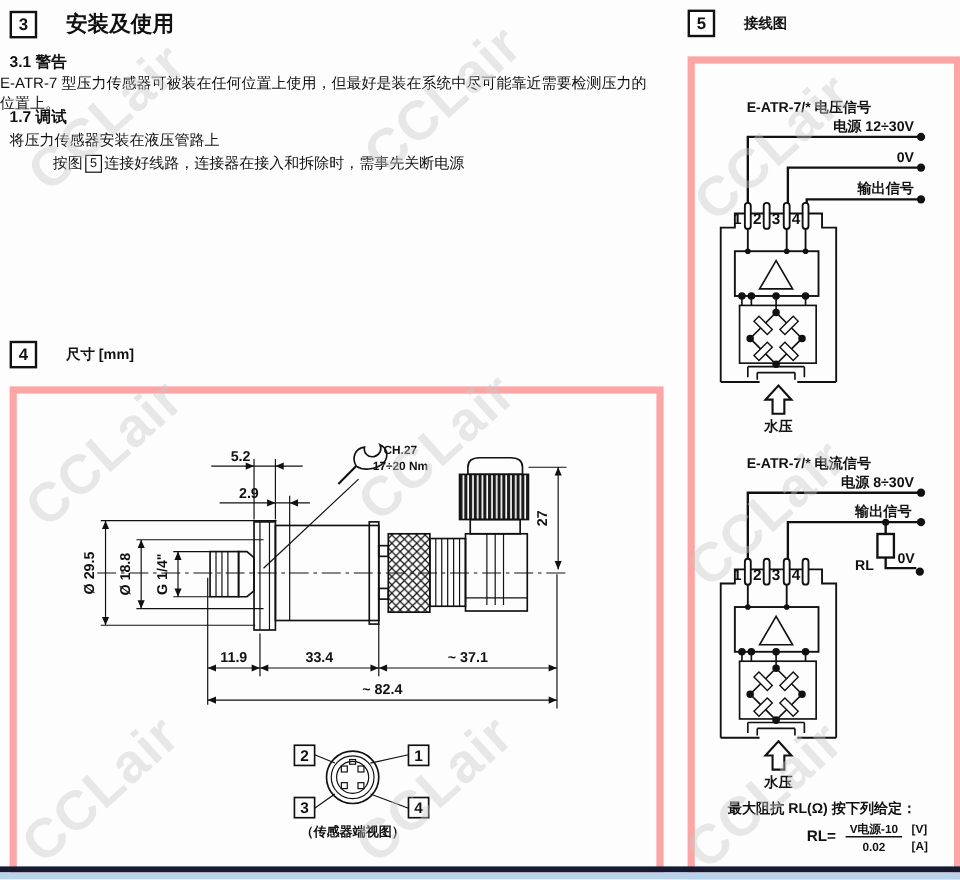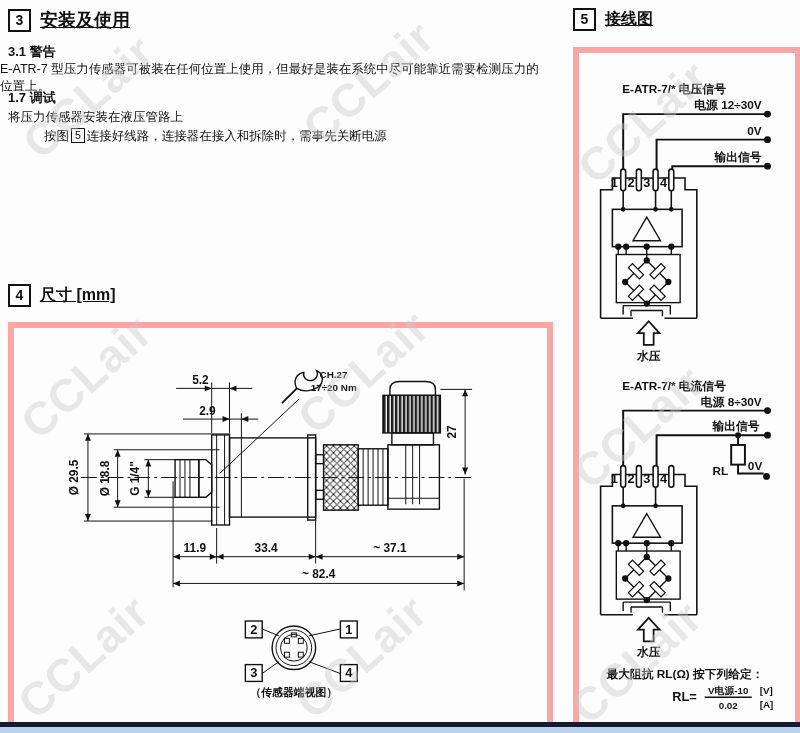--- a/index.html
+++ b/index.html
@@ -2,23 +2,23 @@
 <html><head>
 <meta charset="utf-8">
 <style>
   html,body{margin:0;padding:0;}
   body{width:800px;height:733px;position:relative;background:#fdfdfd;overflow:hidden;
        font-family:"Liberation Sans",sans-serif;color:#111;}
   .abs{position:absolute;}
   
   .numbox{display:inline-block;border:2px solid #111;width:19px;height:19px;line-height:19px;
           text-align:center;font-weight:700;font-size:14px;vertical-align:middle;background:#fff;}
-  .sec-title{font-weight:700;vertical-align:middle;margin-left:9px;text-decoration:underline;}
+  .sec-title{font-weight:700;vertical-align:middle;margin-left:24px;}
   .h-big{font-size:18px;}
-  .h-med{font-size:16px;}
+  .h-med{font-size:12px;}
   .sub-head{font-weight:700;font-size:13px;}
   .body-text{font-size:12.5px;line-height:1.35;}
   .figref{display:inline-block;border:1px solid #111;padding:0 3px;font-size:10.5px;line-height:13px;
           margin:0 2px;vertical-align:1px;}
   .frame{border:6px solid #fca5a5;background:transparent;}
   
   .wm{position:absolute;z-index:6;font-size:46px;font-weight:700;letter-spacing:1px;
       color:#c9c9c9;opacity:.42;transform:rotate(-42deg);pointer-events:none;white-space:nowrap;}
   
   svg text{font-family:"Liberation Sans",sans-serif;fill:#111;}

